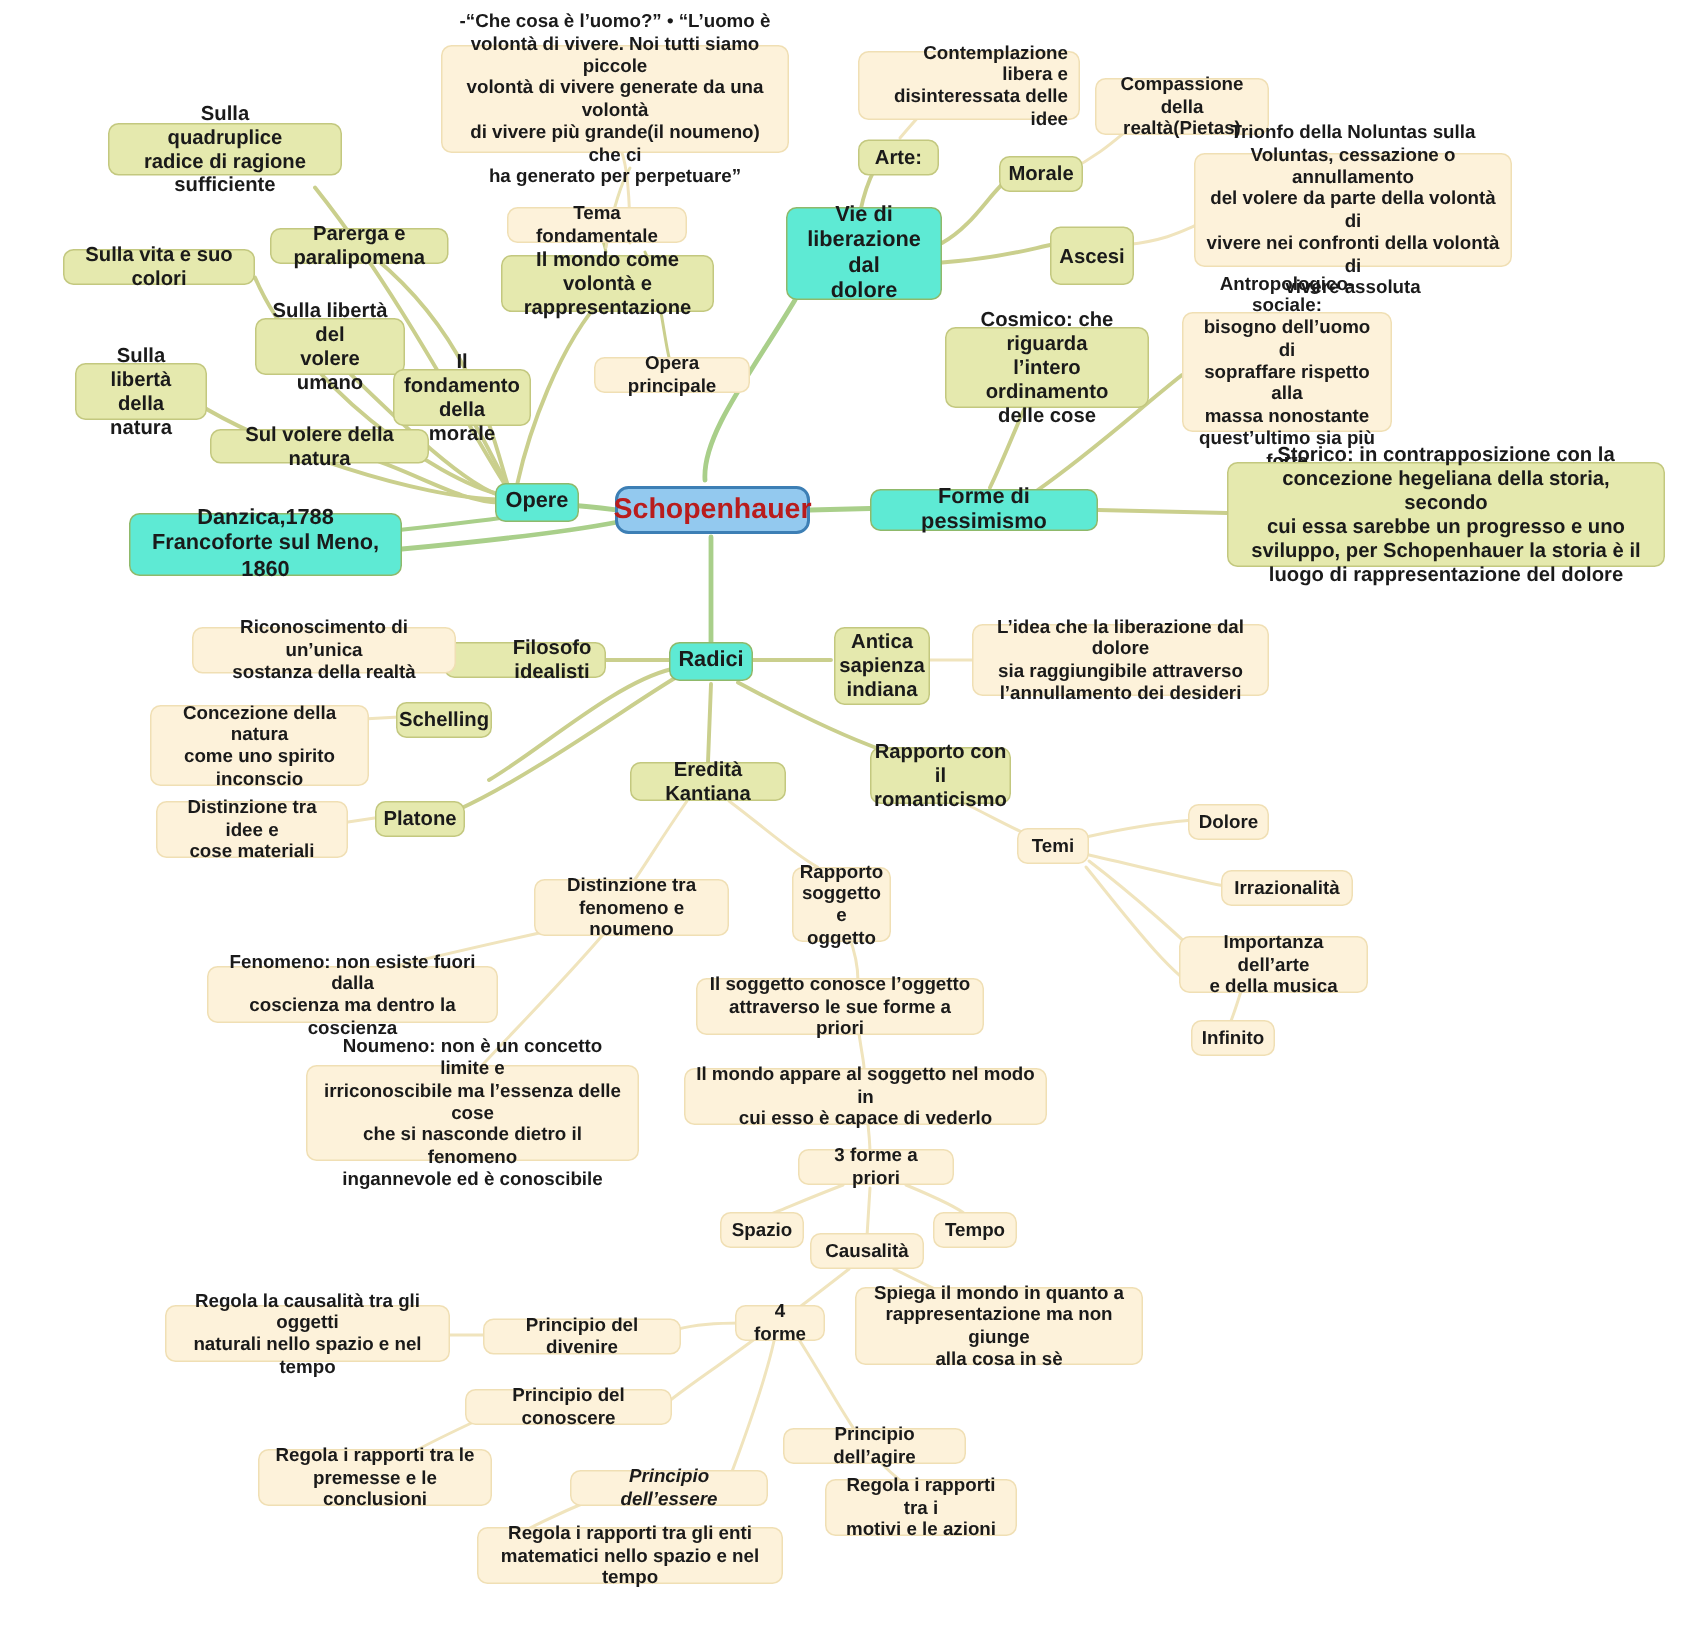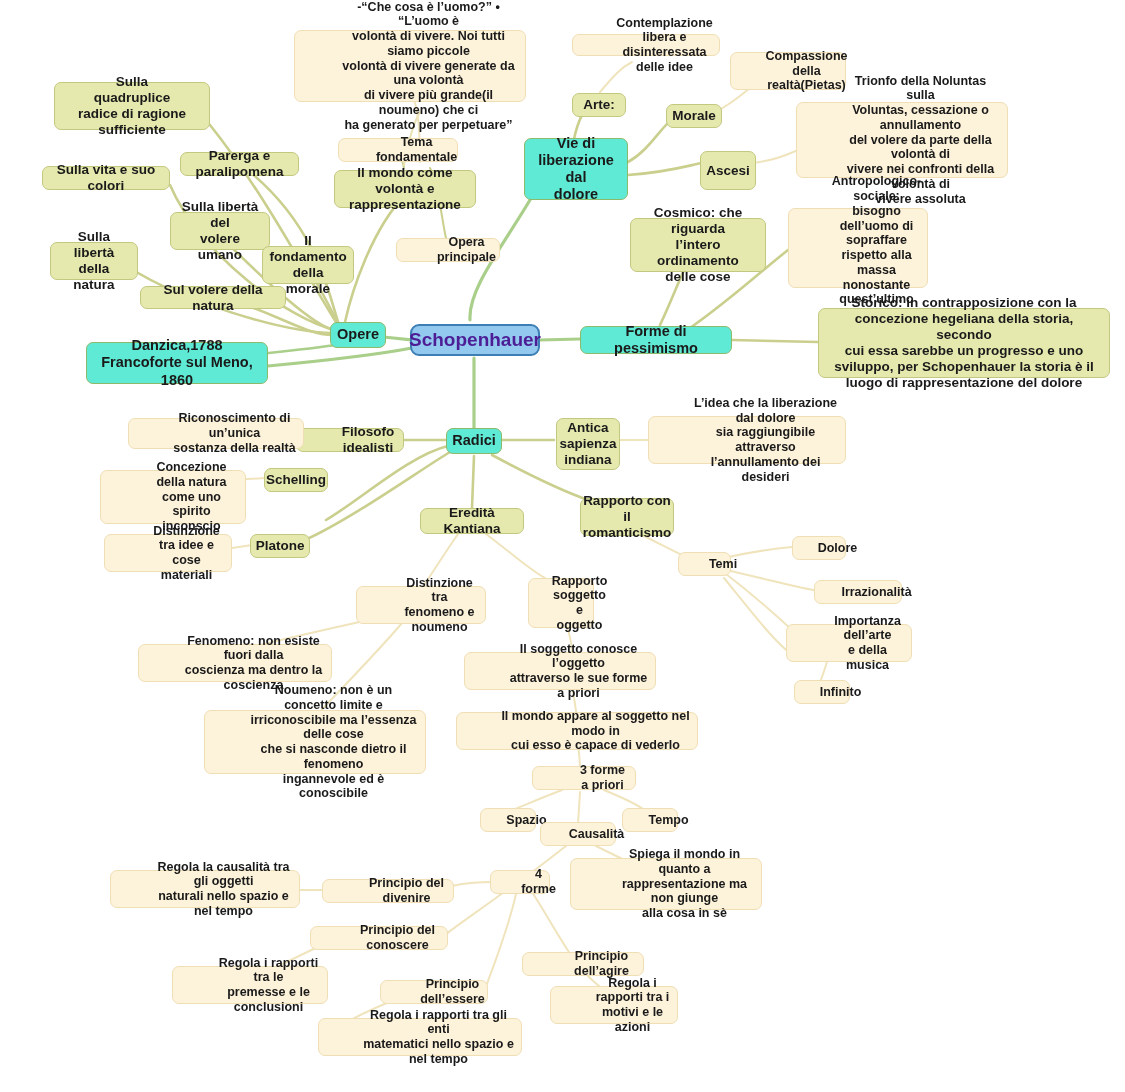--- a/index.html
+++ b/index.html
@@ -38,41 +38,40 @@
     padding: 3px 7px;
     white-space: pre-line;
   }
   
   .lvl-root {
     background: #93c9ef;
     border-color: #3d7fb5;
     border-width: 2px;
     border-radius: 9px;
     font-size: 19px;
-    color: #4c1d95;
+    color: #b91c1c;
   }
   
   .lvl-branch {
     background: #5eead4;
     border-color: #8fb96a;
     font-size: 14.5px;
   }
   
   .lvl-topic {
     background: #e5e9ae;
     border-color: #c3c87f;
     font-size: 13.5px;
   }
   
   .lvl-note {
     background: #fdf2da;
     border-color: #f0dfb4;
     font-size: 12.5px;
     font-weight: bold;
-    padding-left: 44px;
   }
 </style>
 </head>
 <body>
 
 <div id="canvas">
 
   <svg id="edges" viewBox="0 0 1125 1092" xmlns="http://www.w3.org/2000/svg">
     <g fill="none" stroke-linecap="round">
 
@@ -172,21 +171,21 @@
 Francoforte sul Meno, 1860</div>
 
   <div class="node lvl-branch" style="left:524px; top:138px; width:104px; height:62px;">Vie di
 liberazione dal
 dolore</div>
 
   <div class="node lvl-branch" style="left:580px; top:326px; width:152px; height:28px;">Forme di pessimismo</div>
 
   <div class="node lvl-branch" style="left:446px; top:428px; width:56px; height:26px;">Radici</div>
 
-  <div class="node lvl-topic" style="left:54px; top:82px; width:156px; height:48px;">Sulla
+  <div class="node lvl-topic" style="left:72px; top:82px; width:156px; height:35px;">Sulla
 quadruplice
 radice di ragione sufficiente</div>
 
   <div class="node lvl-topic" style="left:180px; top:152px; width:119px; height:24px;">Parerga e paralipomena</div>
 
   <div class="node lvl-topic" style="left:42px; top:166px; width:128px; height:24px;">Sulla vita e suo colori</div>
 
   <div class="node lvl-topic" style="left:170px; top:212px; width:100px; height:38px;">Sulla libertà del
 volere umano</div>
 
@@ -206,21 +205,21 @@
   <div class="node lvl-note" style="left:396px; top:238px; width:104px; height:24px;">Opera principale</div>
 
   <div class="node lvl-note" style="left:294px; top:30px; width:232px; height:72px;">-“Che cosa è l’uomo?” • “L’uomo è
 volontà di vivere. Noi tutti siamo piccole
 volontà di vivere generate da una volontà
 di vivere più grande(il noumeno) che ci
 ha generato per perpetuare”</div>
 
   <div class="node lvl-topic" style="left:572px; top:93px; width:54px; height:24px;">Arte:</div>
 
-  <div class="node lvl-note" style="left:572px; top:34px; width:148px; height:22px;">Contemplazione libera e
+  <div class="node lvl-note" style="left:572px; top:34px; width:148px; height:46px;text-align:right;">Contemplazione libera e
 disinteressata delle idee</div>
 
   <div class="node lvl-topic" style="left:666px; top:104px; width:56px; height:24px;">Morale</div>
 
   <div class="node lvl-note" style="left:730px; top:52px; width:116px; height:38px;">Compassione della
 realtà(Pietas)</div>
 
   <div class="node lvl-topic" style="left:700px; top:151px; width:56px; height:39px;">Ascesi</div>
 
   <div class="node lvl-note" style="left:796px; top:102px; width:212px; height:76px;">Trionfo della Noluntas sulla
@@ -323,21 +322,21 @@
   <div class="node lvl-note" style="left:322px; top:879px; width:132px; height:24px;">Principio del divenire</div>
 
   <div class="node lvl-note" style="left:110px; top:870px; width:190px; height:38px;">Regola la causalità tra gli oggetti
 naturali nello spazio e nel tempo</div>
 
   <div class="node lvl-note" style="left:310px; top:926px; width:138px; height:24px;">Principio del conoscere</div>
 
   <div class="node lvl-note" style="left:172px; top:966px; width:156px; height:38px;">Regola i rapporti tra le
 premesse e le conclusioni</div>
 
-  <div class="node lvl-note" style="left:380px; top:980px; width:108px; height:24px;">Principio dell’essere</div>
+  <div class="node lvl-note" style="left:380px; top:980px; width:132px; height:24px;font-style:italic;">Principio dell’essere</div>
 
   <div class="node lvl-note" style="left:318px; top:1018px; width:204px; height:38px;">Regola i rapporti tra gli enti
 matematici nello spazio e nel tempo</div>
 
   <div class="node lvl-note" style="left:522px; top:952px; width:122px; height:24px;">Principio dell’agire</div>
 
   <div class="node lvl-note" style="left:550px; top:986px; width:128px; height:38px;">Regola i rapporti tra i
 motivi e le azioni</div>
 
 </div>

